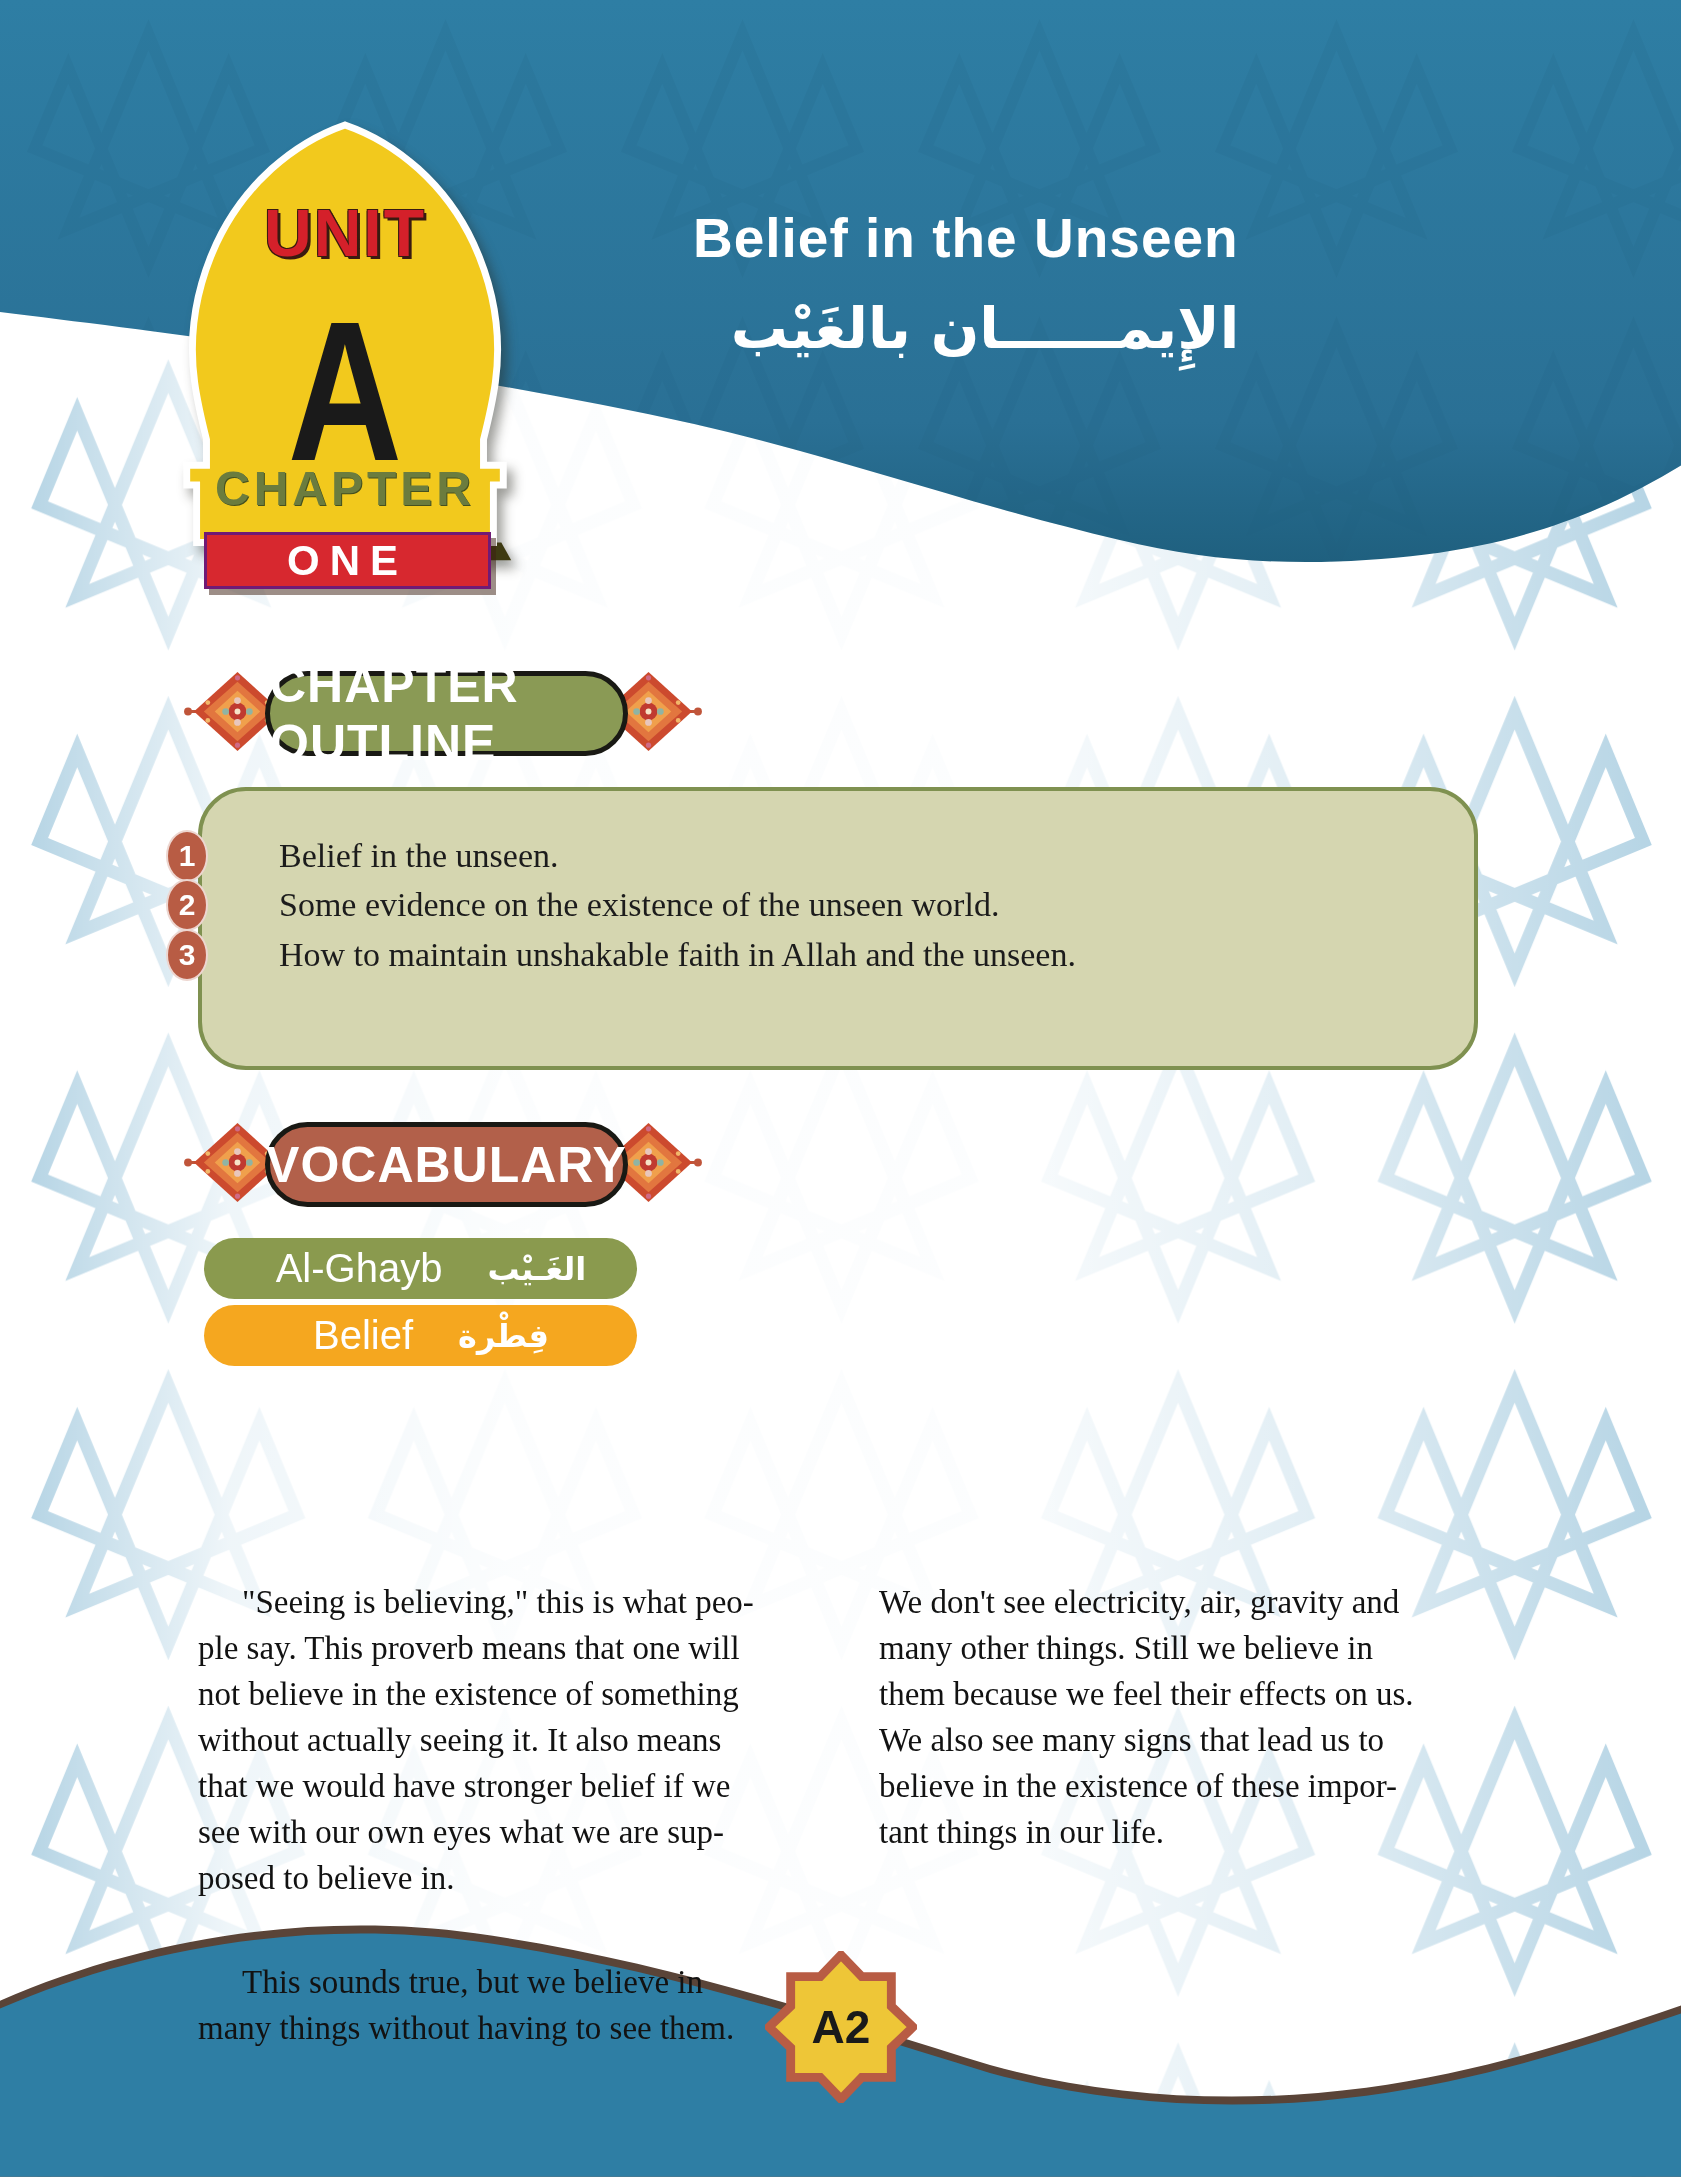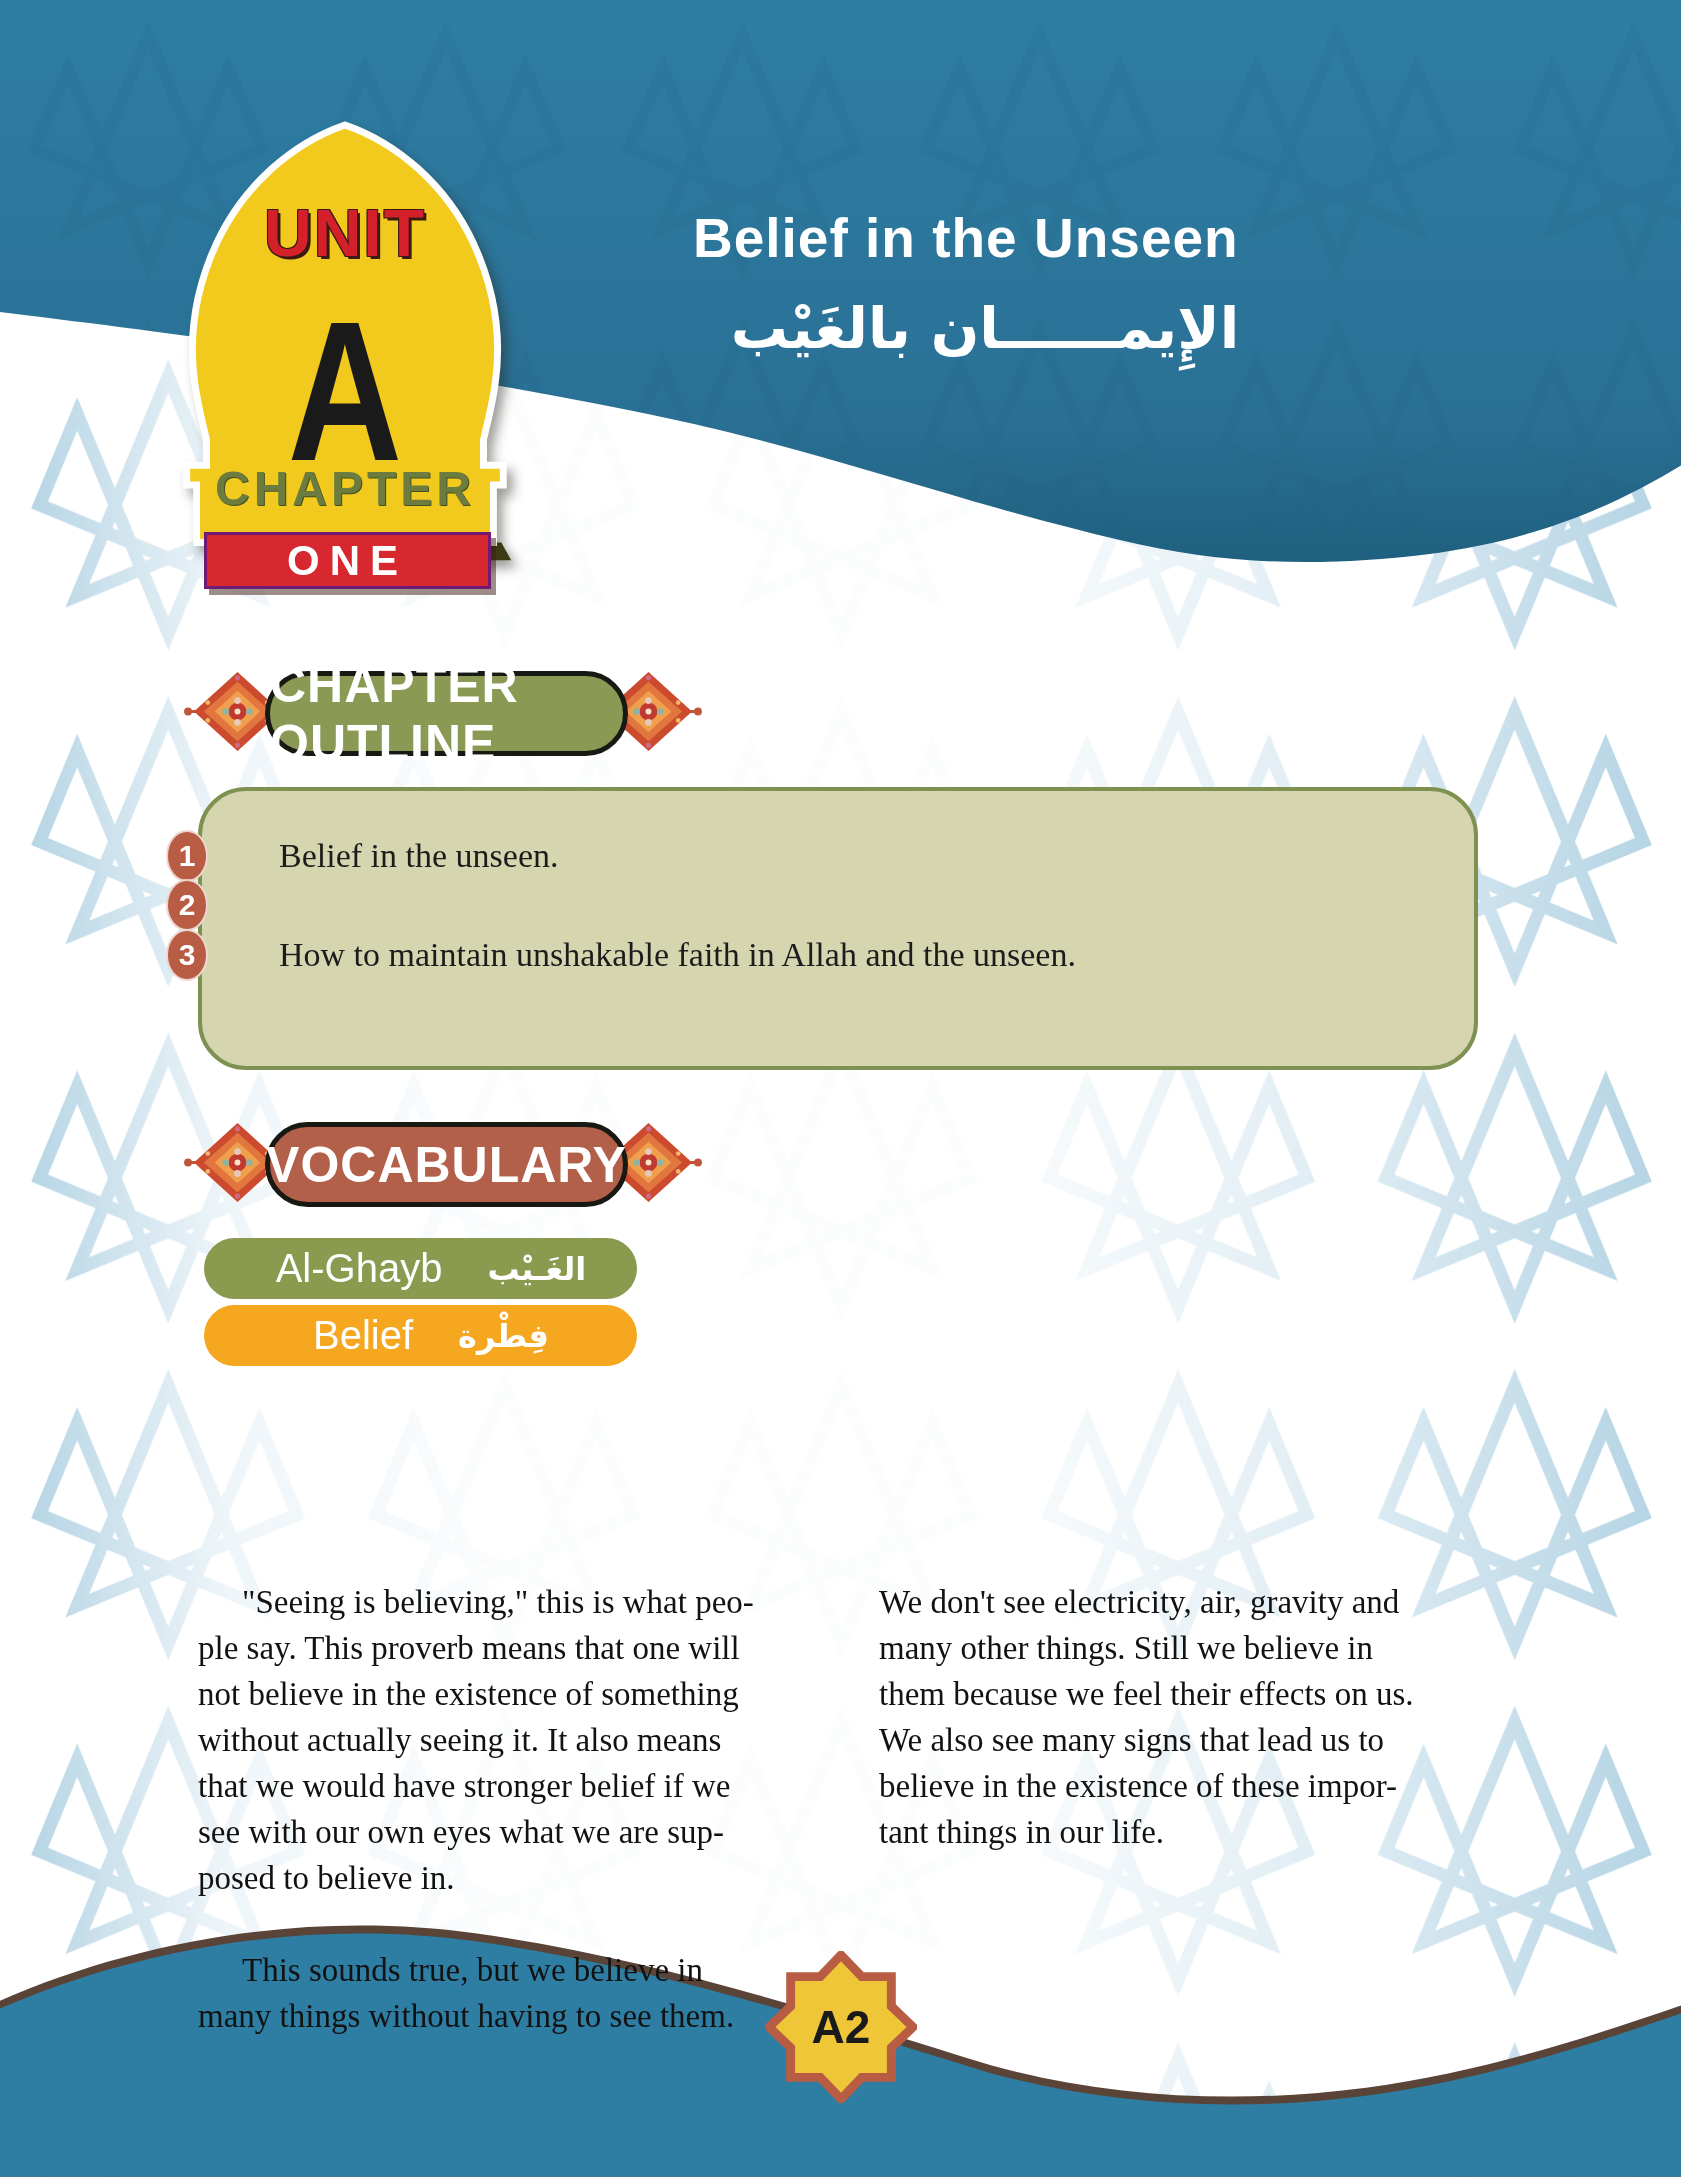--- a/index.html
+++ b/index.html
@@ -65,21 +65,21 @@
   .term-pill .ar{color:#ffffff;font-size:32px;font-weight:bold;direction:rtl;
      font-family:"DejaVu Sans",sans-serif;}
   .pill-ghayb{top:1238px;background:#8a9a4e;}
   .pill-fitrah{top:1305px;background:#f5a71f;}
 
   
   .bodycol{position:absolute;z-index:3;width:634px;color:#121212;
      font-family:"Liberation Serif",serif;font-size:33px;line-height:46px;
      white-space:pre-line;}
   .col1{left:198px;top:1533px;}
-  .col1 .p2{margin-top:0;}
+  .col1 .p2{margin-top:12px;}
   .col2{left:879px;top:1533px;}
   .indent{text-indent:44px;}
 
   
   .page-star{position:absolute;left:765px;top:1951px;width:152px;height:152px;z-index:5;}
   .page-star .num{position:absolute;inset:0;display:flex;align-items:center;justify-content:center;
      color:#1a1a1a;font-size:46px;font-weight:bold;}
 </style>
 </head>
 <body>
@@ -165,20 +165,21 @@
     </svg>
   <svg class="orn" style="left:594px;top:665px" width="109" height="93" viewBox="-55 -47 110 94">
       <use href="#orn" transform="scale(-1,1)"></use>
     </svg>
   <div class="section-pill pill-outline">CHAPTER OUTLINE</div>
 
   <div class="outline-box"></div>
   <div class="o-num" style="left:166px;top:830px">1</div>
   <div class="o-text" style="top:837px">Belief in the unseen.</div>
   <div class="o-num" style="left:166px;top:879px">2</div>
+  <div class="o-text" style="top:886px">Some evidence on the existence of the unseen world.</div>
   <div class="o-num" style="left:166px;top:929px">3</div>
   <div class="o-text" style="top:936px">How to maintain unshakable faith in Allah and the unseen.</div>
 
   <svg class="orn" style="left:183px;top:1116px" width="109" height="93" viewBox="-55 -47 110 94">
       <use href="#orn"></use>
     </svg>
   <svg class="orn" style="left:594px;top:1116px" width="109" height="93" viewBox="-55 -47 110 94">
       <use href="#orn" transform="scale(-1,1)"></use>
     </svg>
   <div class="section-pill pill-vocab">VOCABULARY</div>

